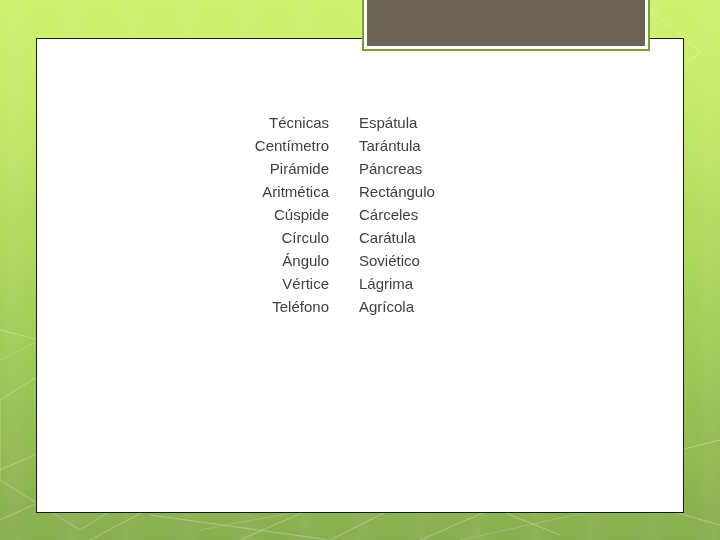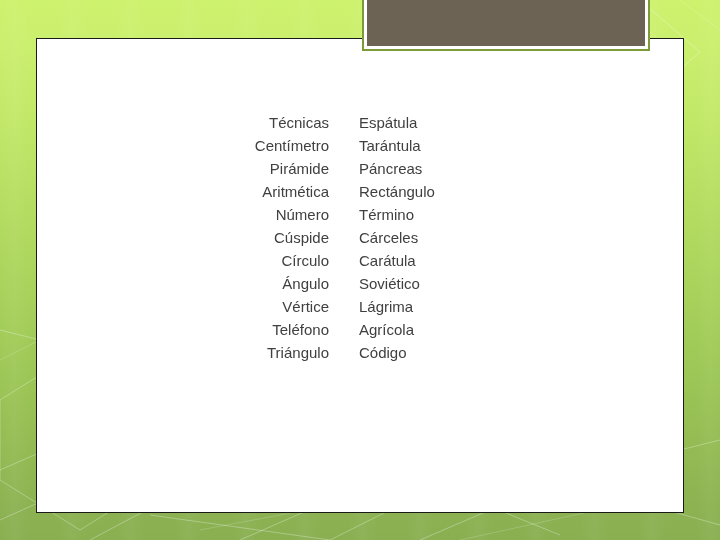--- a/index.html
+++ b/index.html
@@ -167,39 +167,33 @@
       <div class="word-row">
         <span class="word-cell col-left">Centímetro</span><span class="word-cell col-right">Tarántula</span>
       </div>
       <div class="word-row">
         <span class="word-cell col-left">Pirámide</span><span class="word-cell col-right">Páncreas</span>
       </div>
       <div class="word-row">
         <span class="word-cell col-left">Aritmética</span><span class="word-cell col-right">Rectángulo</span>
       </div>
       <div class="word-row">
-        <span class="word-cell col-left">Número</span><span class="word-cell col-right">Término</span>
-      </div>
-      <div class="word-row">
         <span class="word-cell col-left">Cúspide</span><span class="word-cell col-right">Cárceles</span>
       </div>
       <div class="word-row">
         <span class="word-cell col-left">Círculo</span><span class="word-cell col-right">Carátula</span>
       </div>
       <div class="word-row">
         <span class="word-cell col-left">Ángulo</span><span class="word-cell col-right">Soviético</span>
       </div>
       <div class="word-row">
         <span class="word-cell col-left">Vértice</span><span class="word-cell col-right">Lágrima</span>
       </div>
       <div class="word-row">
         <span class="word-cell col-left">Teléfono</span><span class="word-cell col-right">Agrícola</span>
-      </div>
-      <div class="word-row">
-        <span class="word-cell col-left">Triángulo</span><span class="word-cell col-right">Código</span>
       </div>
 
     </div>
   </div>
 
   <div id="title-placeholder">
     <div id="title-placeholder-fill"></div>
   </div>
 
 </div>

